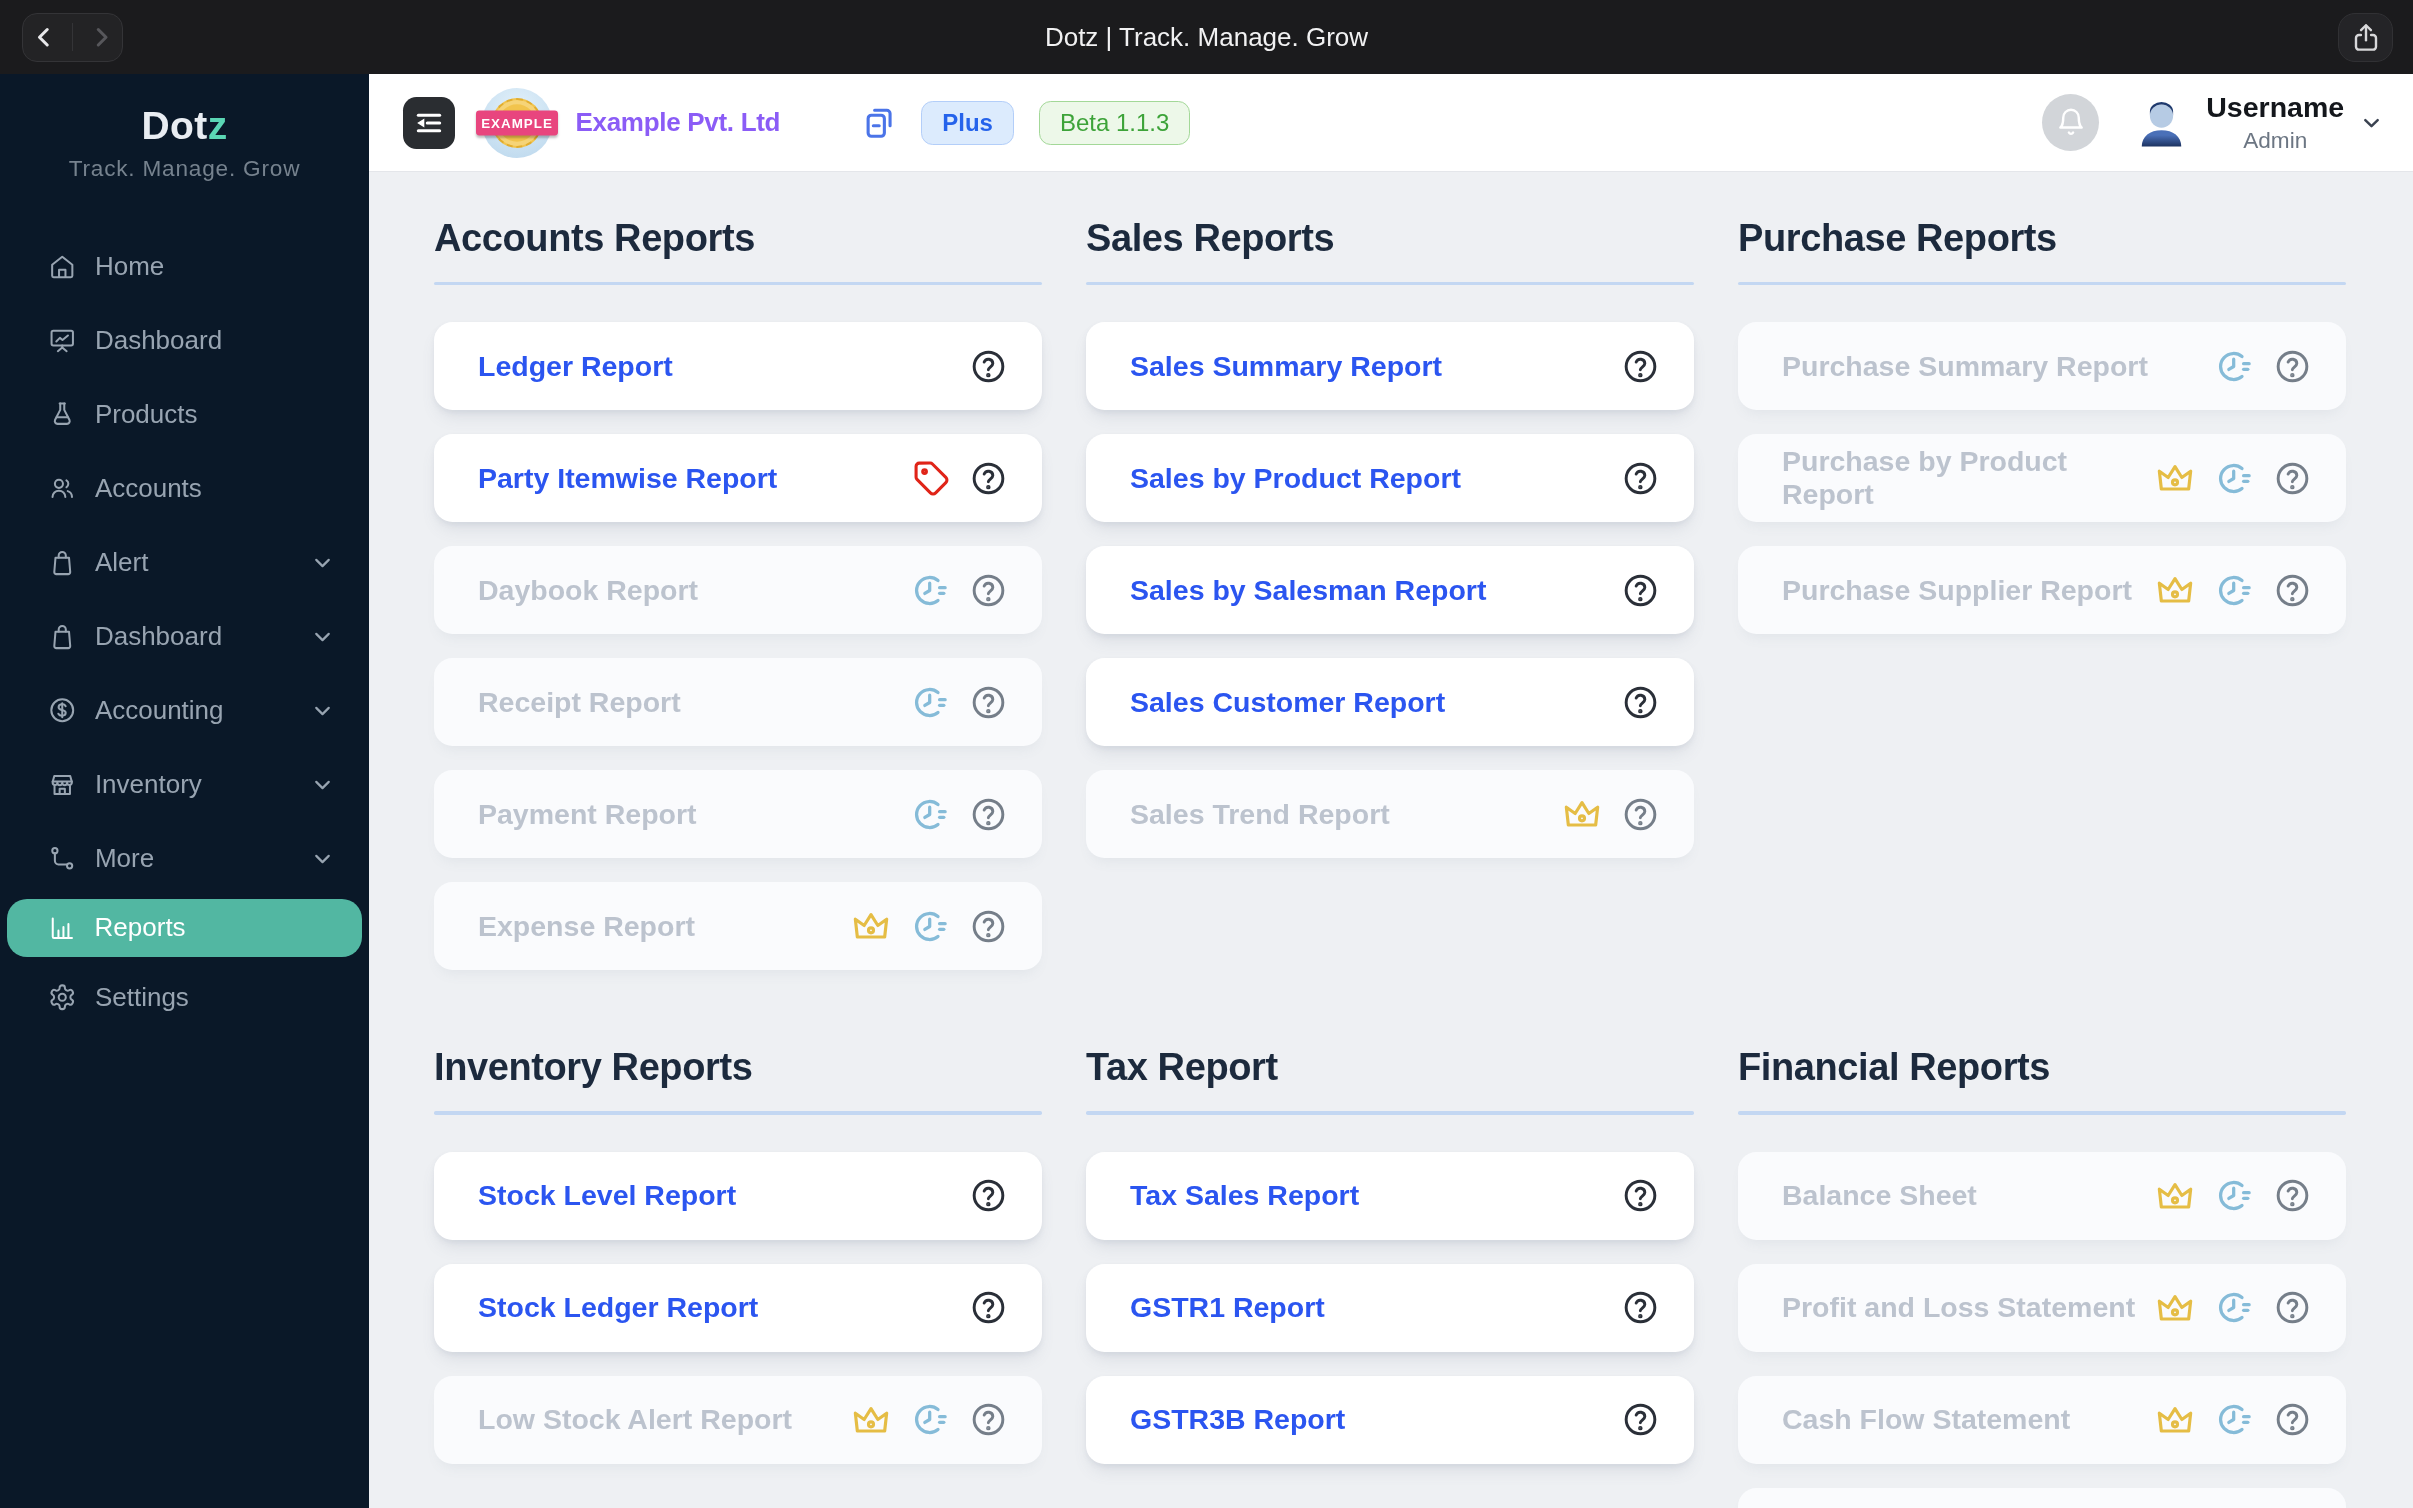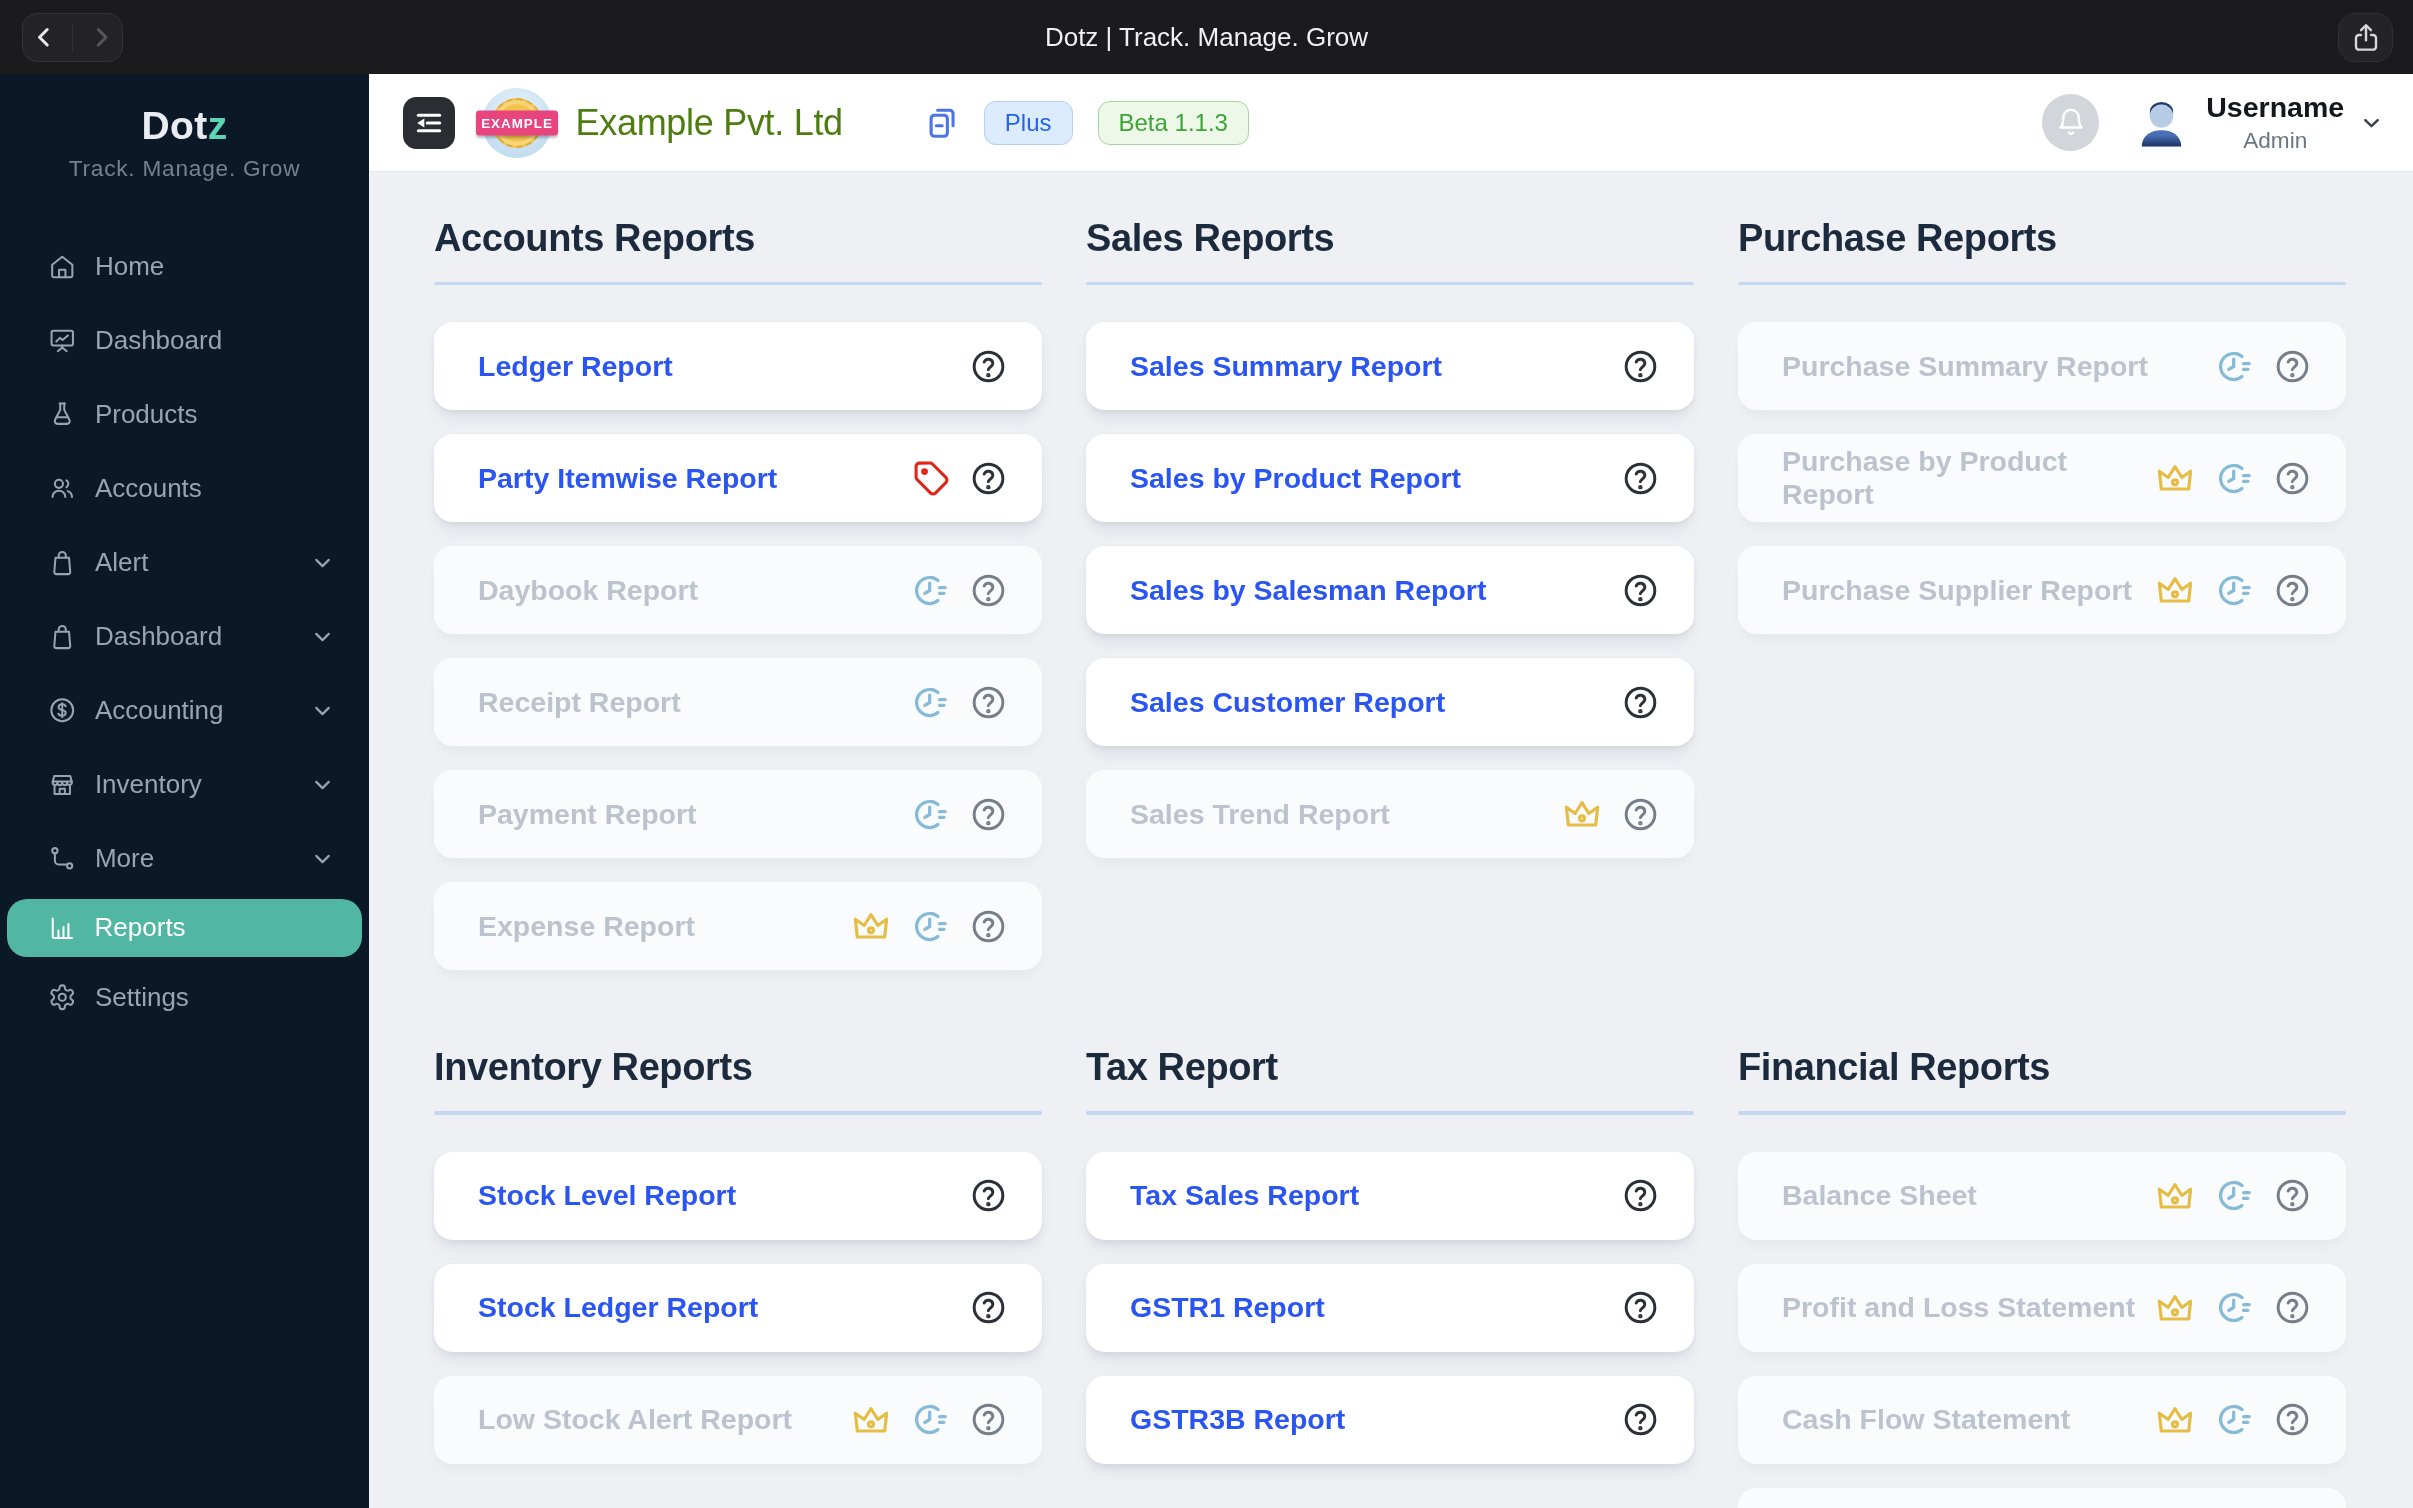--- a/index.html
+++ b/index.html
@@ -41,25 +41,25 @@
   .burger { width: 52px; height: 52px; border-radius: 13.4px; background: #2a2d31; border: none;
             display: flex; align-items: center; justify-content: center; cursor: pointer; flex: none; }
   .logo { margin-left: 27px; width: 70px; height: 70px; border-radius: 50%; flex: none; position: relative;
           background: radial-gradient(circle at 50% 30%, #e3f1fa 0%, #cde3f3 55%, #b9d6ec 100%);
           display: flex; align-items: center; justify-content: center; }
   .logo .medal { width: 50px; height: 50px; border-radius: 50%; background: #f2c44d;
                  border: 2.5px dashed #e2ad2e; box-shadow: inset 0 0 0 4.2px #f6d478; }
   .logo .ribbon { position: absolute; left: -5.9px; right: -5.9px; top: 50%; transform: translateY(-50%); height: 25px;
                   background: #e8457e; border-radius: 3.4px; display: flex; align-items: center; justify-content: center;
                   color: #fff; font-size: 13.4px; font-weight: 700; letter-spacing: 1px; box-shadow: 0 1.7px 2.5px rgba(0,0,0,.25); }
-  .company { margin-left: 23.5px; font-size: 36px; font-weight: 400; color: #4d7c0f; letter-spacing: -0.3px; }
+  .company { margin-left: 23.5px; font-size: 26px; font-weight: 700; color: #8b5cf6; letter-spacing: -0.3px; }
   .pages-btn { margin-left: 80px; background: none; border: none; display: flex; cursor: pointer; }
   .badge { height: 44px; display: flex; align-items: center; padding: 0 20px; border-radius: 11.7px;
            font-size: 24px; font-weight: 500; }
-  .badge.plus { margin-left: 22px; background: #dcebfd; border: 1.7px solid #b3cef9; color: #2563eb; }
+  .badge.plus { margin-left: 22px; background: #dcebfd; border: 1.7px solid #b3cef9; color: #2563eb; font-weight: bold; }
   .badge.beta { margin-left: 25px; background: #edf8e9; border: 1.7px solid #a3d898; color: #3da339; }
   .appbar-right { margin-left: auto; display: flex; align-items: center; }
   .bell-btn { width: 57px; height: 57px; border-radius: 50%; background: #d2d5d9; border: none;
               display: flex; align-items: center; justify-content: center; cursor: pointer; }
   .avatar { margin-left: 35px; width: 55px; height: 55px; flex: none; }
   .user-stack { margin-left: 17px; display: flex; flex-direction: column; align-items: center; }
   .user-name { font-size: 28.5px; font-weight: 700; color: #14171c; }
   .user-role { margin-top: 3.4px; font-size: 22.6px; color: #6c7683; }
   .user-chev { margin-left: 13.4px; display: flex; }
 

